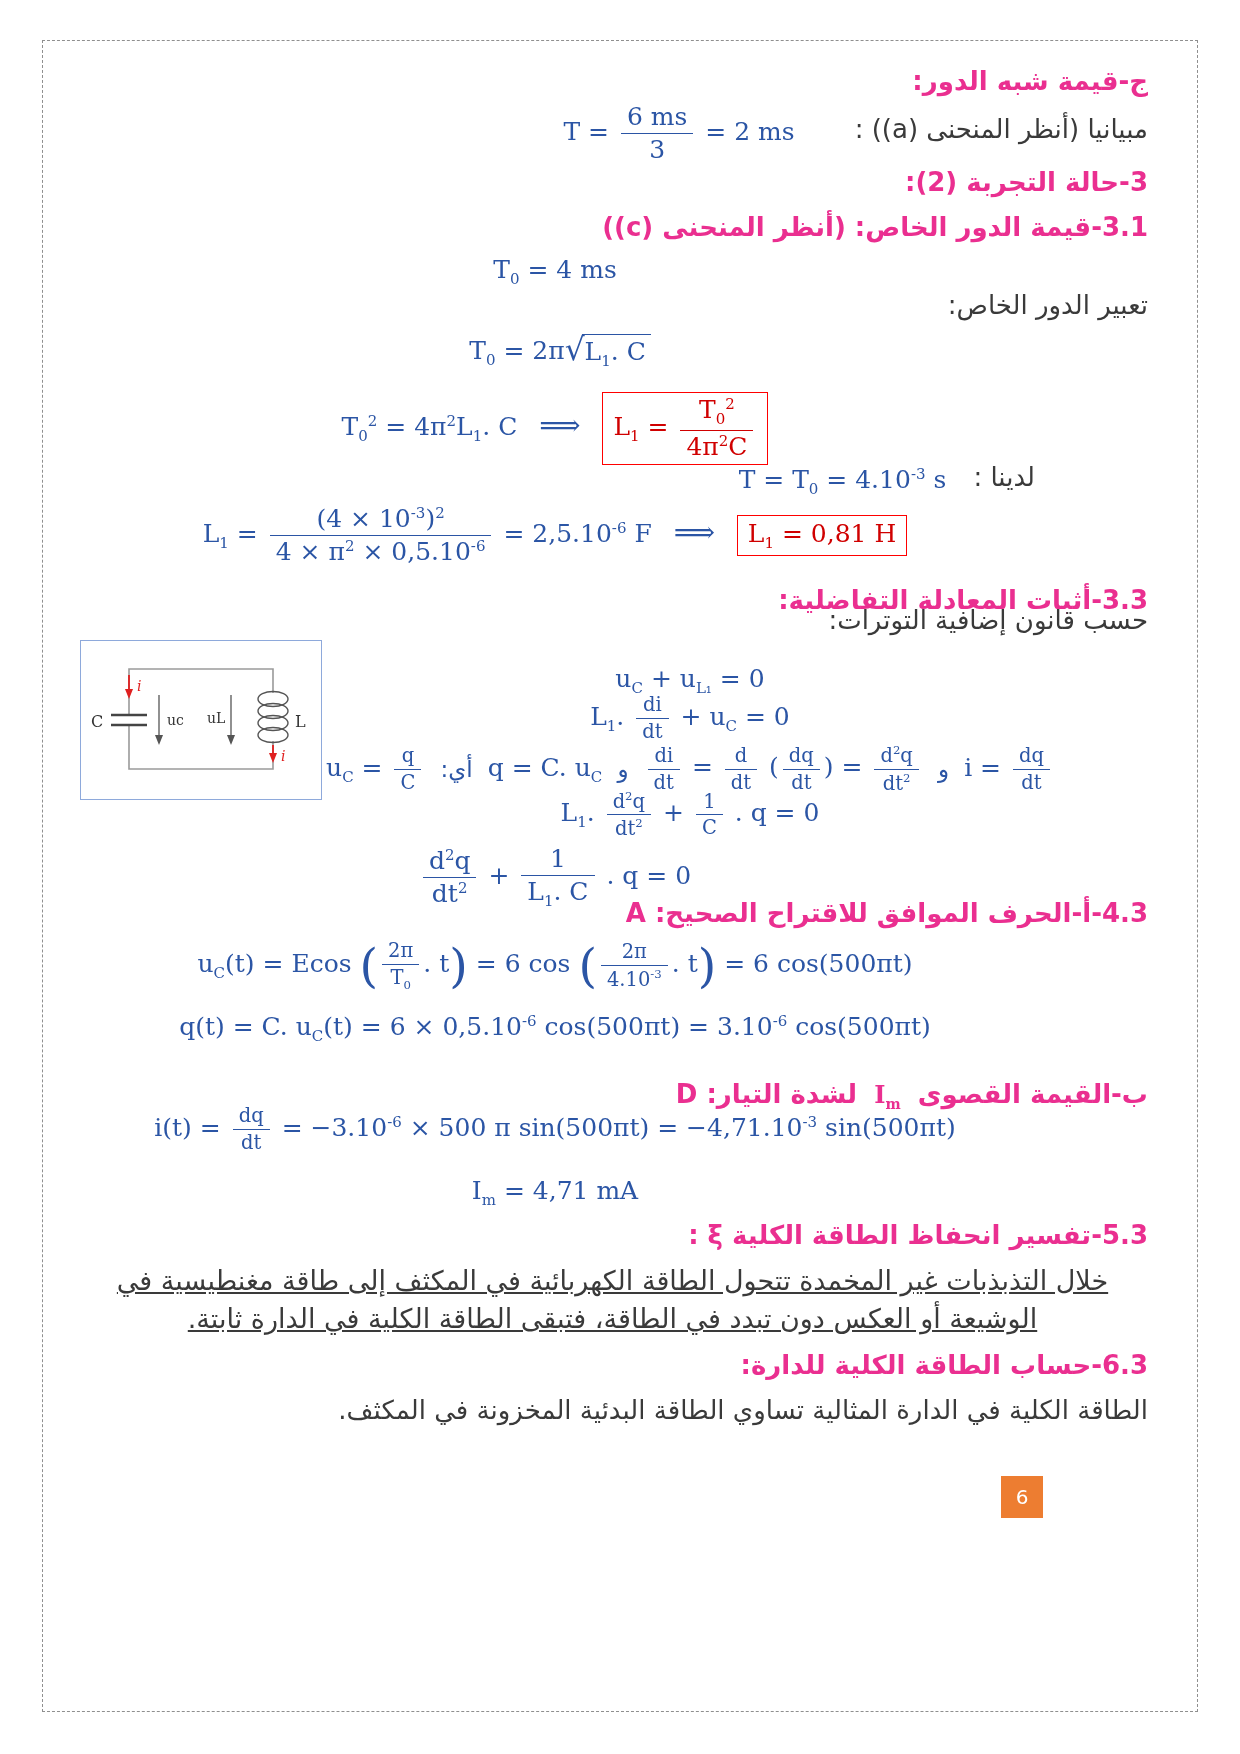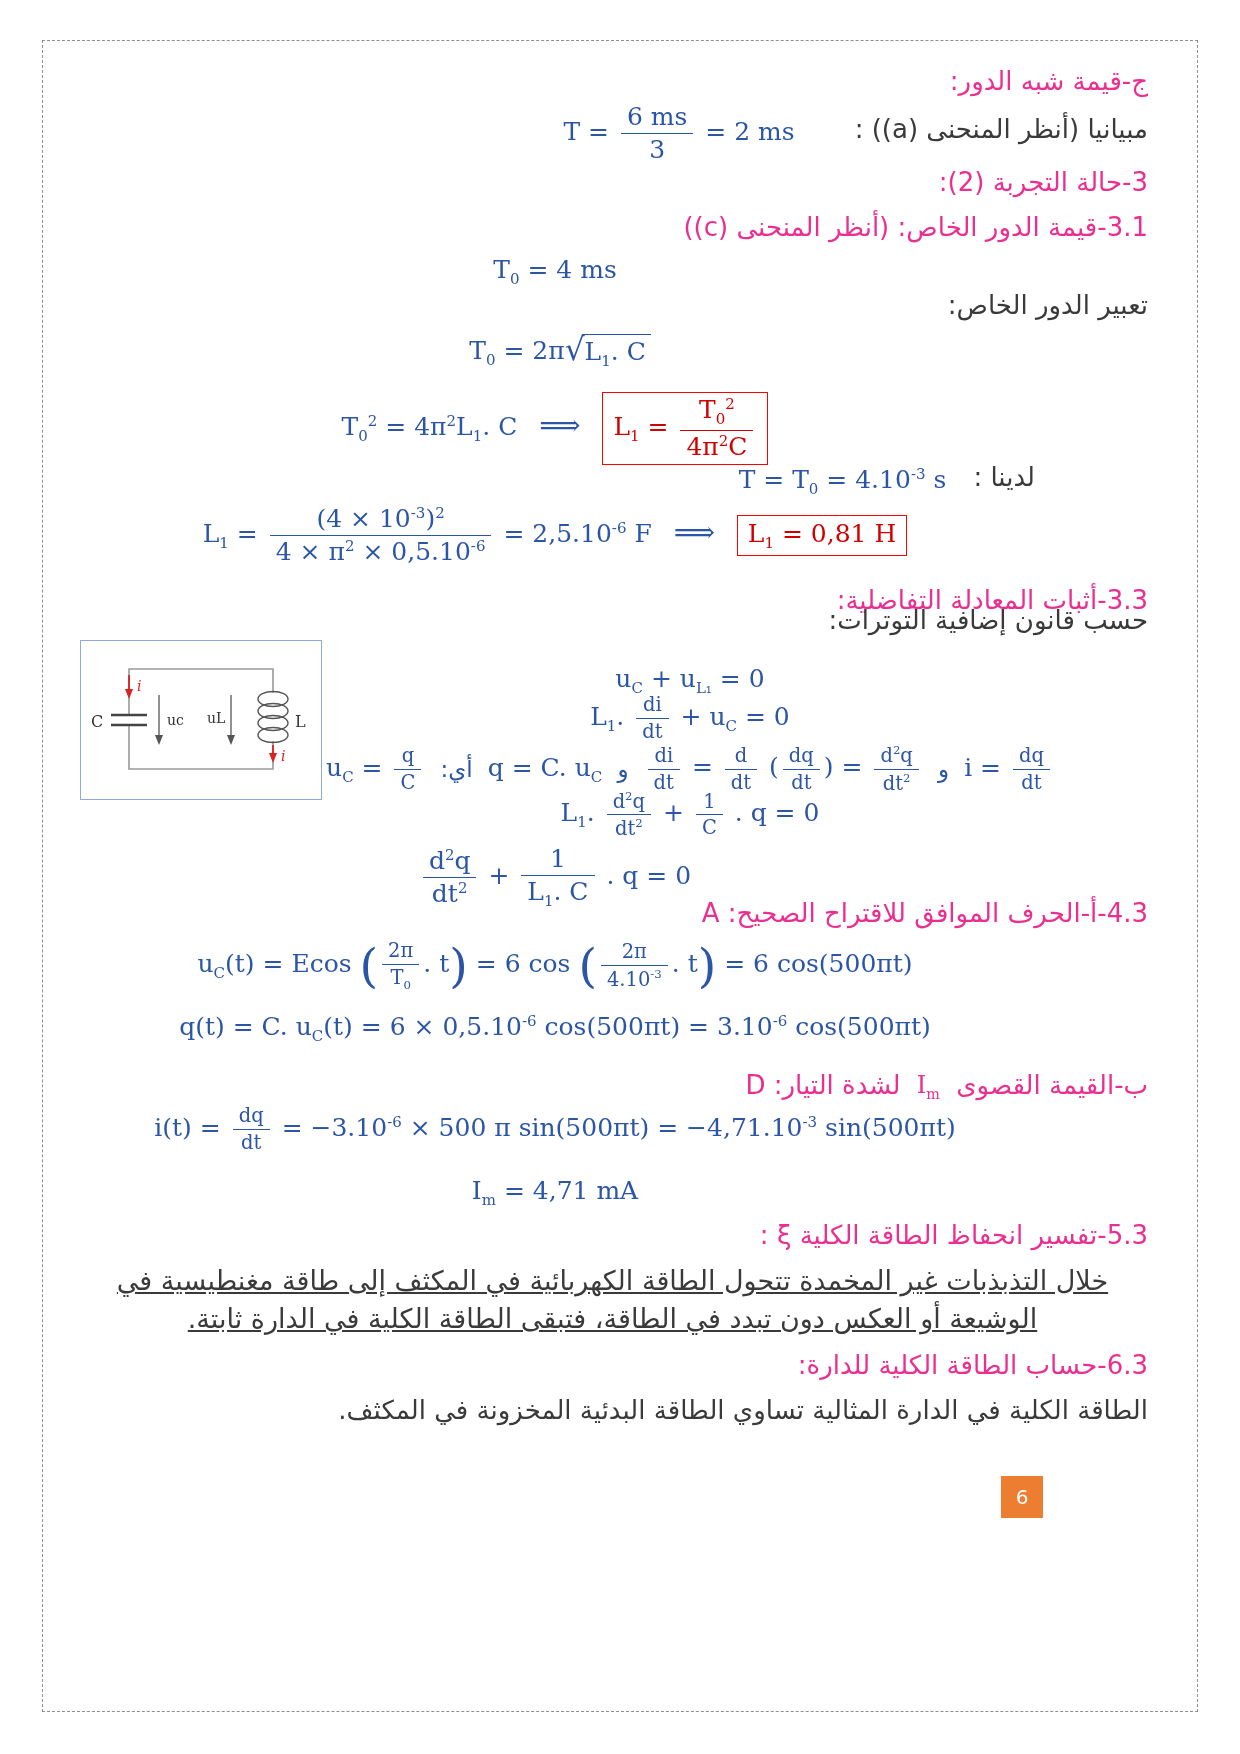--- a/index.html
+++ b/index.html
@@ -3,21 +3,21 @@
 <meta charset="utf-8">
 <style>
   html,body{margin:0;padding:0;background:#ffffff;}
   .page{position:relative;width:1240px;height:1754px;background:#fff;overflow:hidden;
         font-family:"DejaVu Sans","Liberation Sans",sans-serif;}
   .frame{position:absolute;left:42px;top:40px;right:42px;bottom:42px;
          border:1px dashed #8f8f8f;pointer-events:none;}
   .row{position:absolute;white-space:nowrap;}
   .rtl{direction:rtl;text-align:right;}
   .ctr{direction:ltr;text-align:center;}
-  .hp{color:#ea2f90;font-size:26px;font-weight:400;}
+  .hp{color:#ea2f90;font-size:26px;font-weight:700;}
   .ar{color:#3a3a3a;font-size:26px;}
   .math{direction:ltr;unicode-bidi:isolate;display:inline-block;
         font-family:"DejaVu Serif","Liberation Serif",serif;
         color:#2b55a5;font-size:25px;vertical-align:middle;}
   .ar-blue{color:#2b55a5;font-size:23px;margin:12px 10px;vertical-align:middle;direction:rtl;unicode-bidi:isolate;display:inline-block;}
   sub,sup{font-size:60%;}
   .frac{display:inline-block;vertical-align:middle;text-align:center;margin:0 4px;line-height:1.12;}
   .frac .num{display:block;padding:0 6px 2px;border-bottom:1.5px solid currentColor;}
   .frac .den{display:block;padding:2px 6px 0;}
   .frac.sm{font-size:0.78em;}
@@ -192,21 +192,21 @@
       <span>= 6 cos(500πt)</span>
     </span>
   </div>
 
   <div class="row ctr" style="top:1012px;left:0;right:130px">
     <span class="math">q(t) = C. u<sub>C</sub>(t) = 6 × 0,5.10<sup>-6</sup> cos(500πt) = 3.10<sup>-6</sup> cos(500πt)</span>
   </div>
 
   <div class="row rtl hp" style="top:1063px;right:92px">
     <span>ب-القيمة القصوى</span>
-    <span class="math" style="color:#ea2f90;font-size:24px;margin:8px 8px">I<sub>m</sub></span>
+    <span class="math" style="color:#ea2f90;font-size:24px;margin:17px 8px">I<sub>m</sub></span>
     <span>لشدة التيار: D</span>
   </div>
 
   <div class="row ctr" style="top:1105px;left:0;right:130px">
     <span class="math">
       <span>i(t) =</span>
       <span class="frac sm"><span class="num">dq</span><span class="den">dt</span></span>
       <span>= −3.10<sup>-6</sup> × 500 π sin(500πt) = −4,71.10<sup>-3</sup> sin(500πt)</span>
     </span>
   </div>

